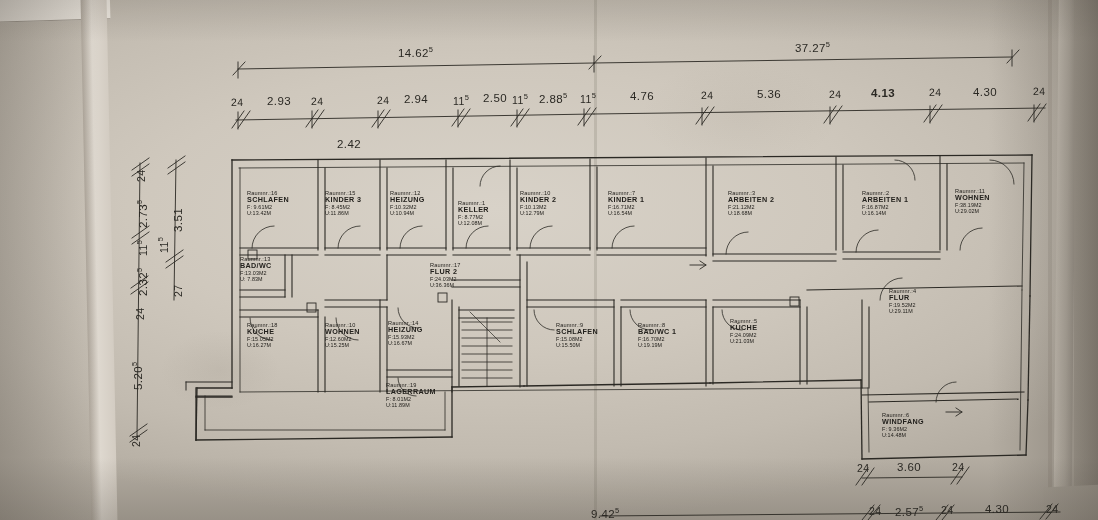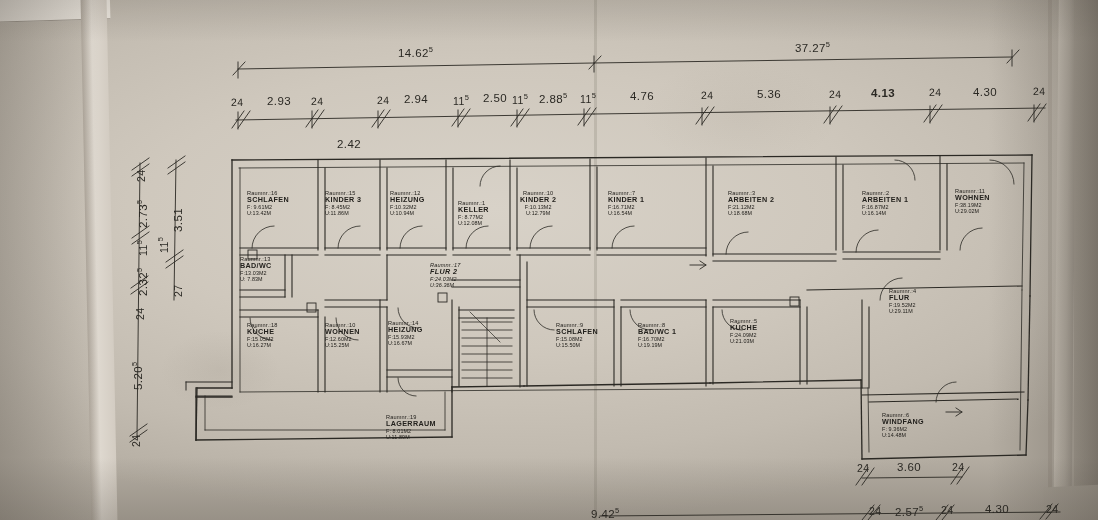--- a/index.html
+++ b/index.html
@@ -484,21 +484,21 @@
         <span class="rname">HEIZUNG</span>
         <span class="rval">F:10.32M2</span>
         <span class="rval">U:10.94M</span>
       </div>
       <div class="room" style="left: 458px; top: 200px;">
         <span class="rno">Raumnr.:1</span>
         <span class="rname">KELLER</span>
         <span class="rval">F: 8.77M2</span>
         <span class="rval">U:12.08M</span>
       </div>
-      <div class="room" style="left: 520px; top: 190px; text-align: center;">
+      <div class="room" style="left: 520px; top: 190px;">
         <span class="rno">Raumnr.:10</span>
         <span class="rname">KINDER 2</span>
         <span class="rval">F:10.13M2</span>
         <span class="rval">U:12.79M</span>
       </div>
       <div class="room" style="left: 608px; top: 190px;">
         <span class="rno">Raumnr.:7</span>
         <span class="rname">KINDER 1</span>
         <span class="rval">F:16.71M2</span>
         <span class="rval">U:16.54M</span>
@@ -520,21 +520,21 @@
         <span class="rname">WOHNEN</span>
         <span class="rval">F:38.19M2</span>
         <span class="rval">U:29.02M</span>
       </div>
       <div class="room" style="left: 240px; top: 256px;">
         <span class="rno">Raumnr.:13</span>
         <span class="rname">BAD/WC</span>
         <span class="rval">F:13.03M2</span>
         <span class="rval">U: 7.83M</span>
       </div>
-      <div class="room" style="left: 430px; top: 262px; font-style: italic;">
+      <div class="room" style="left: 430px; top: 262px;">
         <span class="rno">Raumnr.:17</span>
         <span class="rname">FLUR 2</span>
         <span class="rval">F:24.03M2</span>
         <span class="rval">U:36.36M</span>
       </div>
       <div class="room" style="left: 247px; top: 322px;">
         <span class="rno">Raumnr.:18</span>
         <span class="rname">KÜCHE</span>
         <span class="rval">F:15.05M2</span>
         <span class="rval">U:16.27M</span>
@@ -568,21 +568,21 @@
         <span class="rname">KÜCHE</span>
         <span class="rval">F:24.09M2</span>
         <span class="rval">U:21.03M</span>
       </div>
       <div class="room" style="left: 858px; top: 288px; margin-left: 31px;">
         <span class="rno">Raumnr.:4</span>
         <span class="rname">FLUR</span>
         <span class="rval">F:19.52M2</span>
         <span class="rval">U:29.11M</span>
       </div>
-      <div class="room" style="left: 386px; top: 382px; margin-top: 32px;">
+      <div class="room" style="left: 386px; top: 382px;">
         <span class="rno">Raumnr.:19</span>
         <span class="rname">LAGERRAUM</span>
         <span class="rval">F: 8.01M2</span>
         <span class="rval">U:11.89M</span>
       </div>
       <div class="room" style="left: 882px; top: 412px;">
         <span class="rno">Raumnr.:6</span>
         <span class="rname">WINDFANG</span>
         <span class="rval">F: 9.36M2</span>
         <span class="rval">U:14.48M</span>

